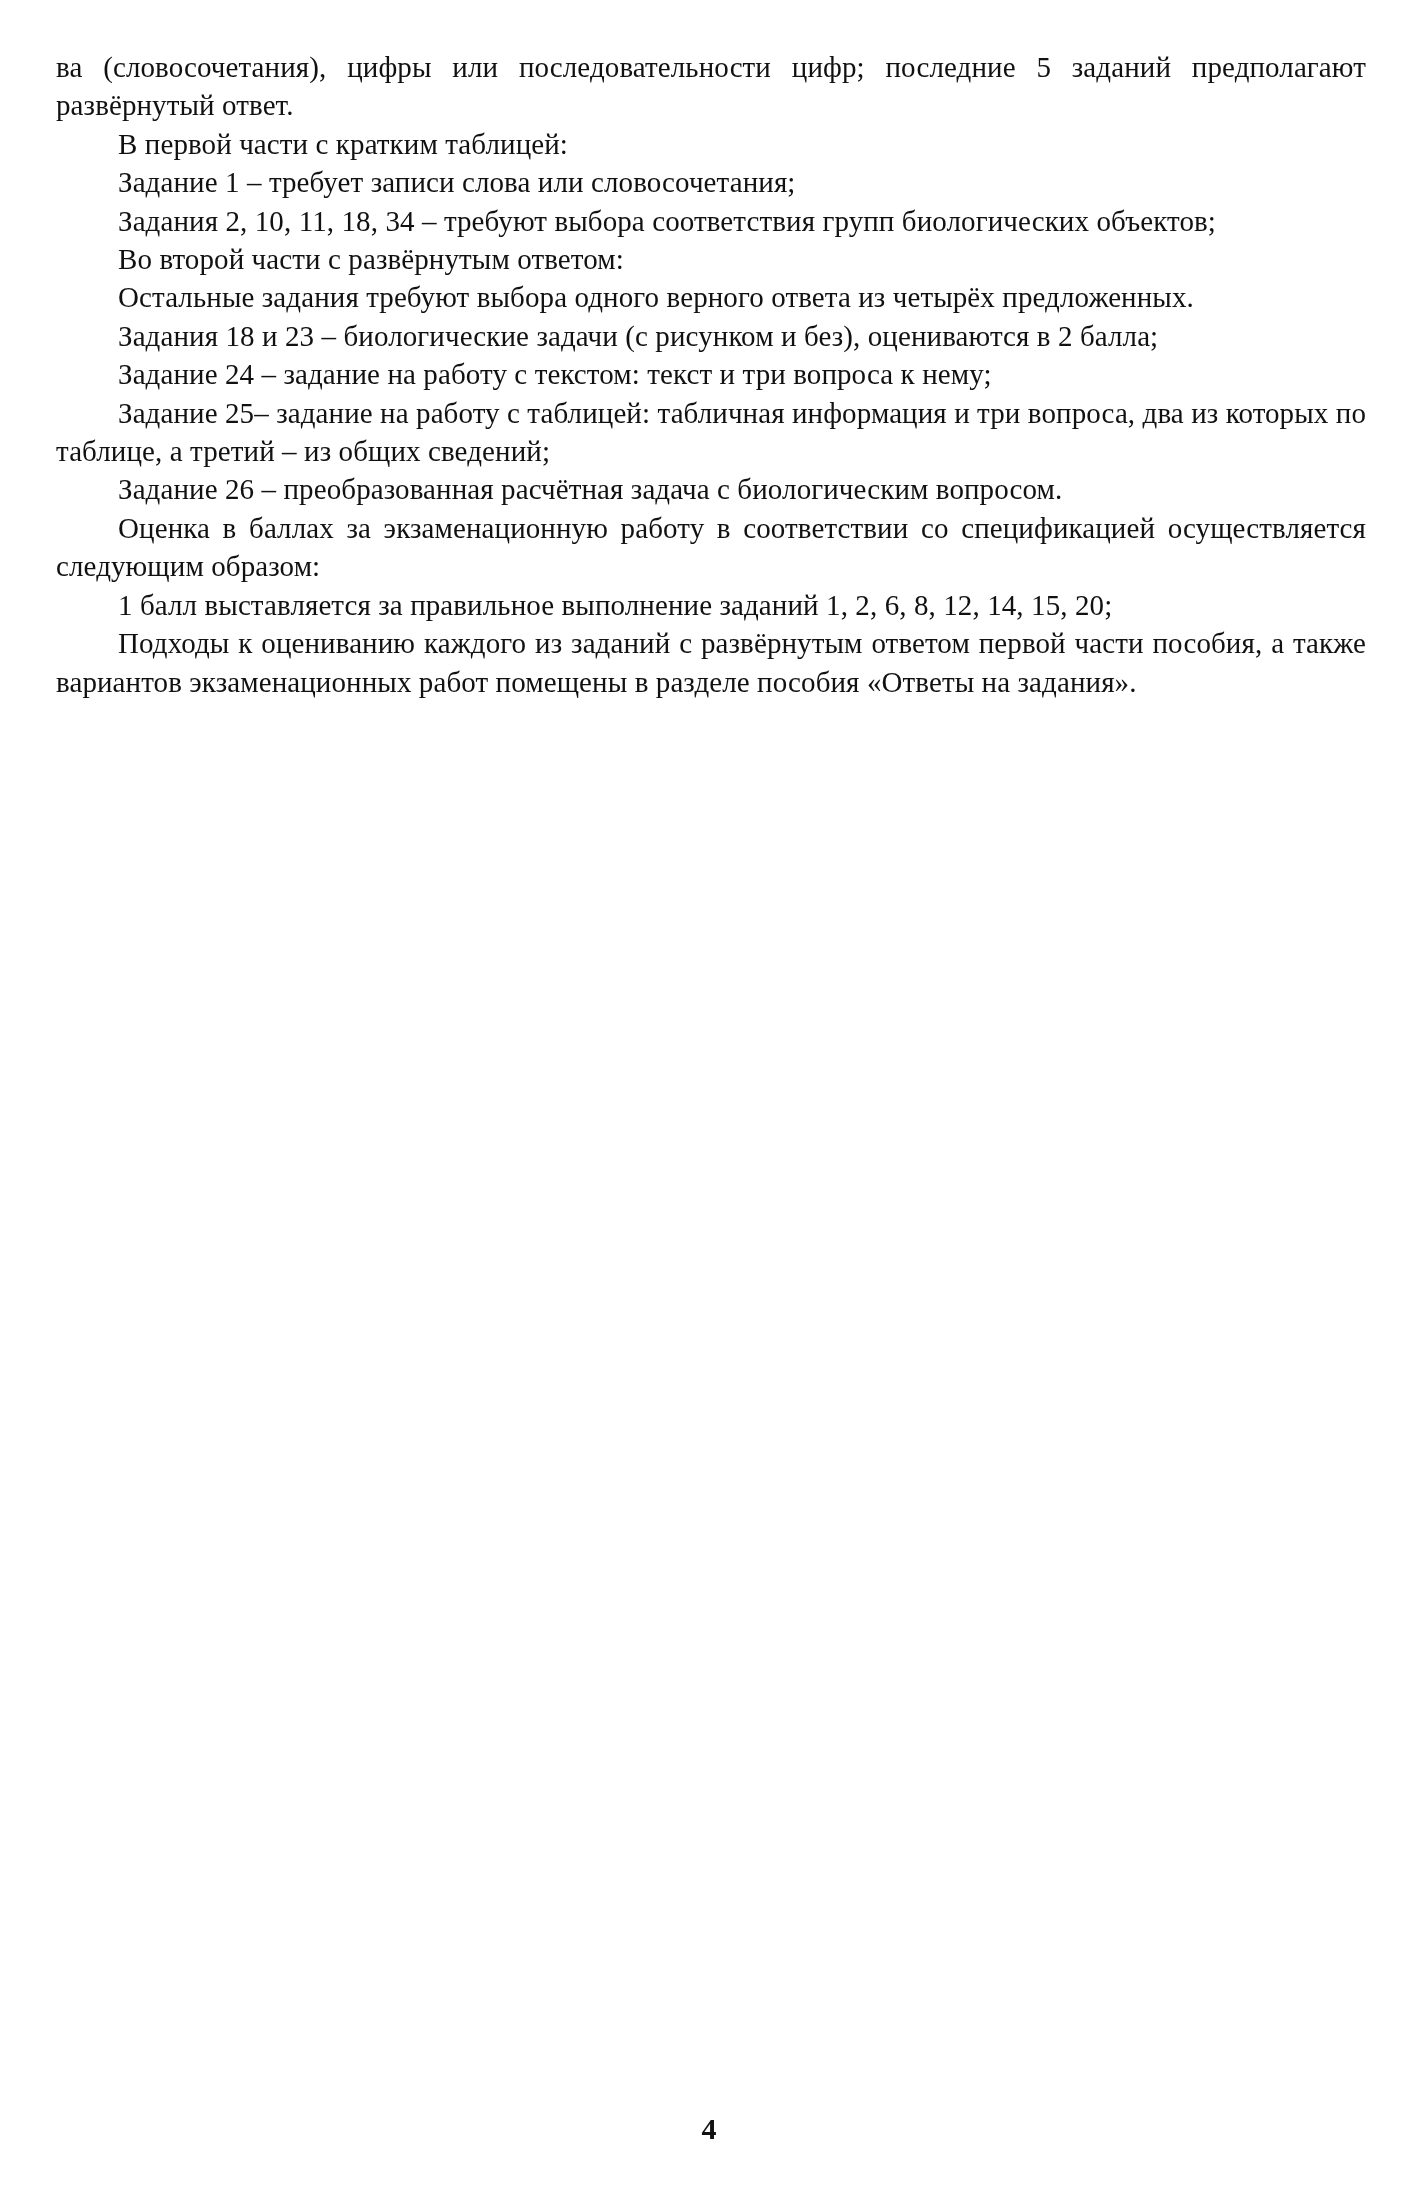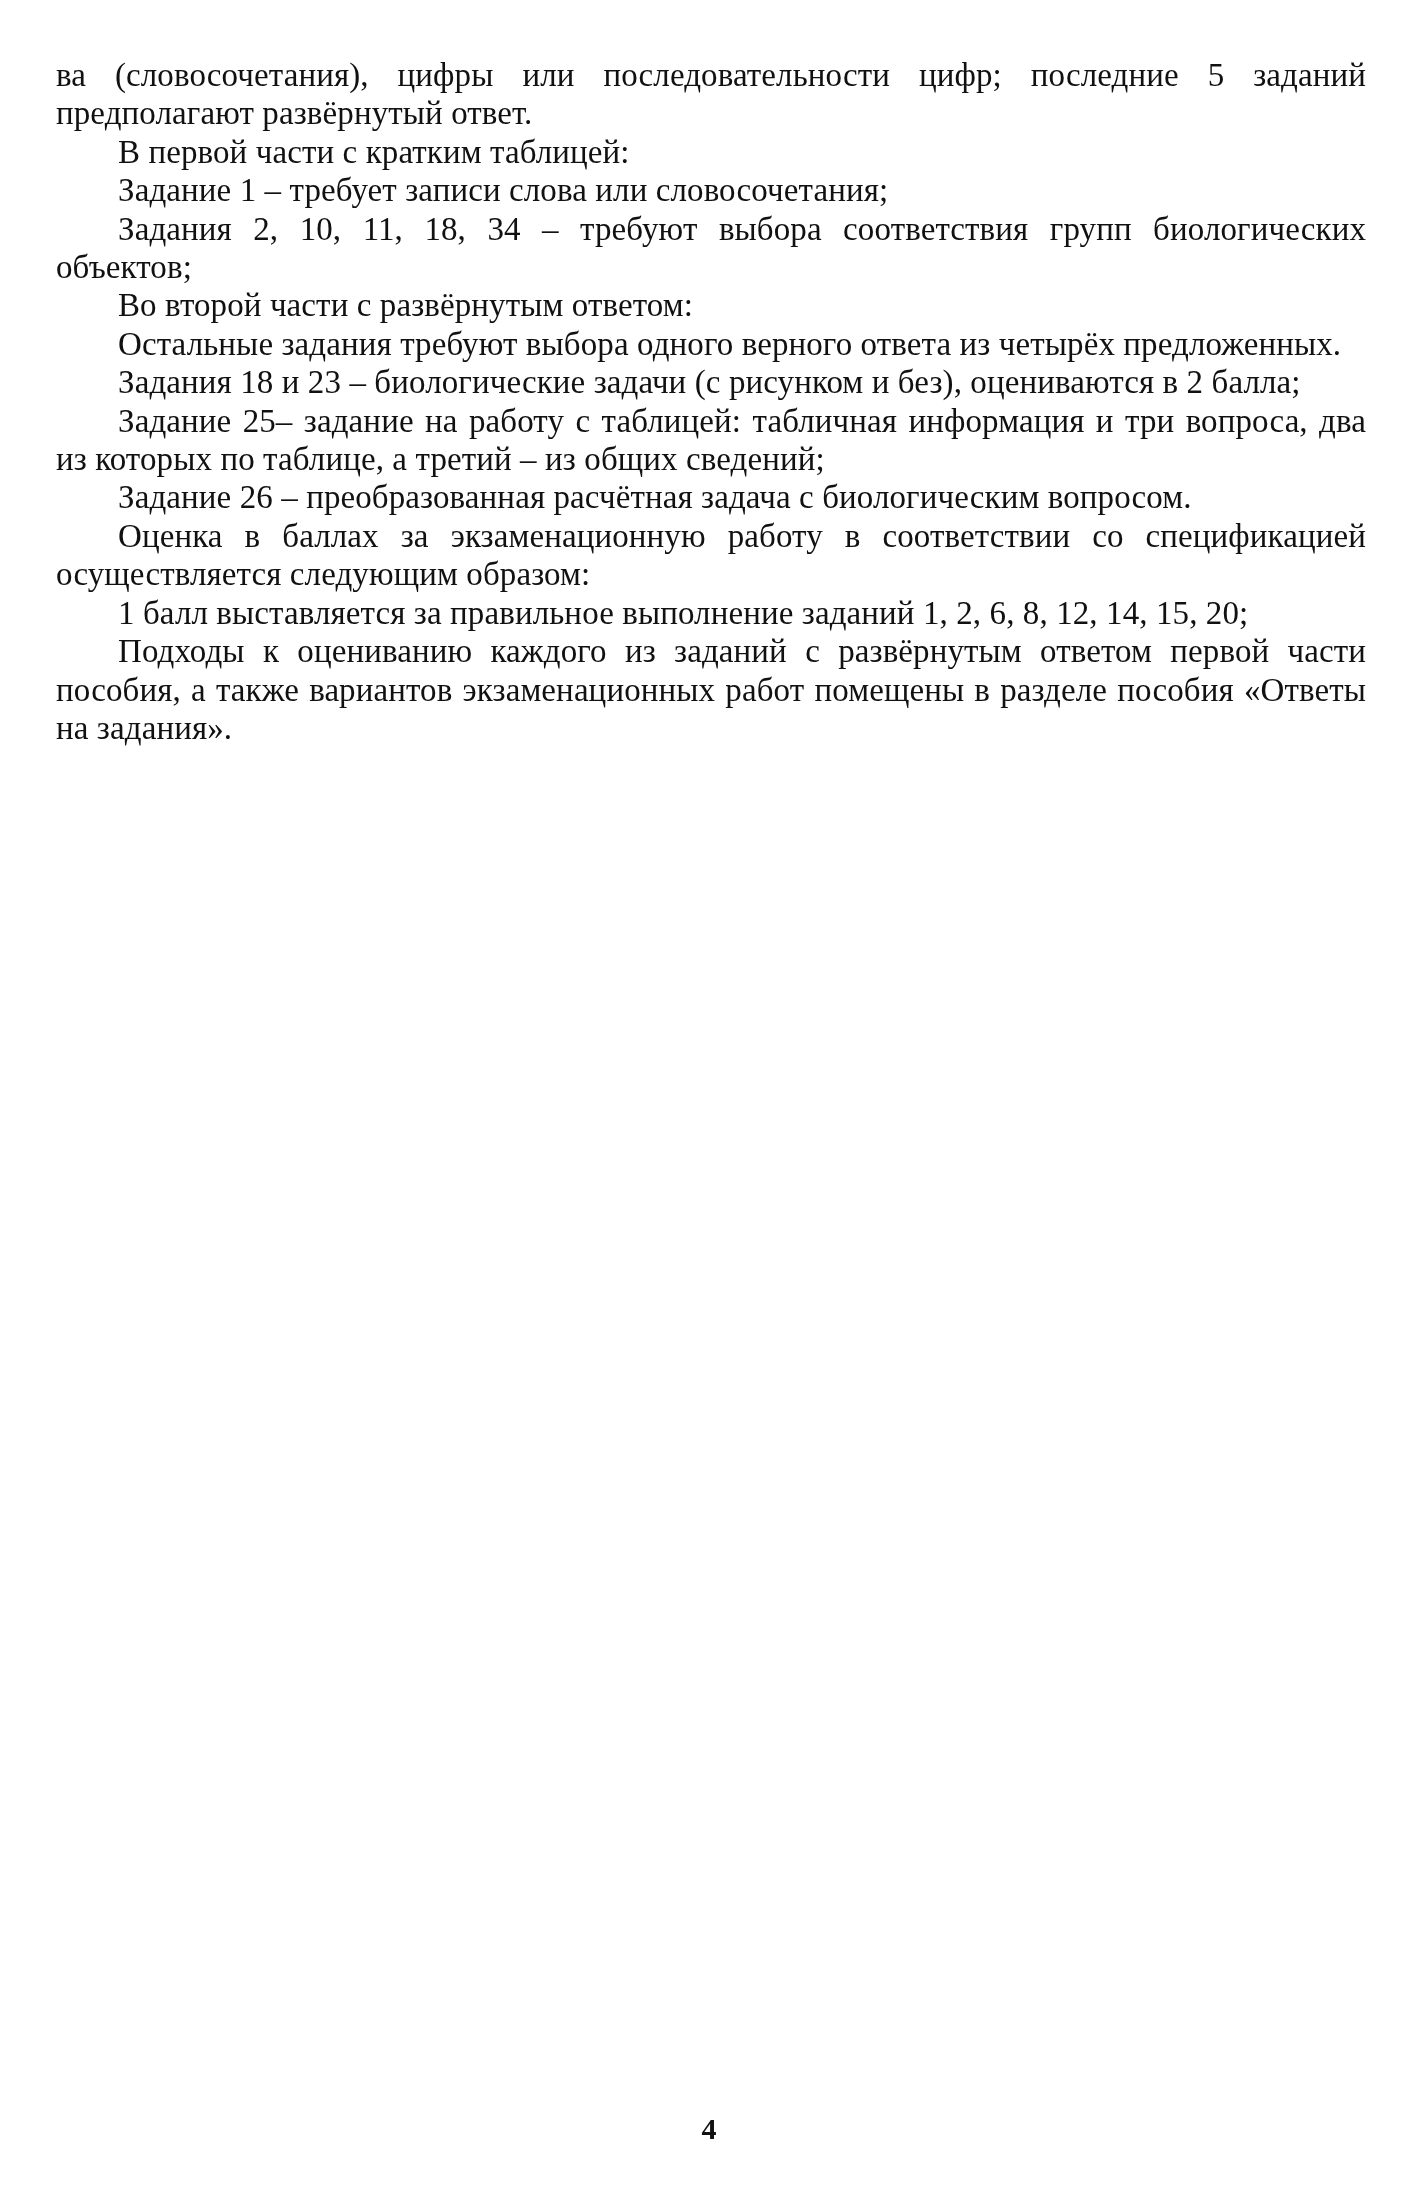--- a/index.html
+++ b/index.html
@@ -11,23 +11,23 @@
       width: 1418px;
       height: 2205px;
       position: relative;
       overflow: hidden;
       color: #111111;
       font-family: "Liberation Serif", "DejaVu Serif", serif;
     }
     .page-body {
       position: absolute;
       left: 56px;
-      top: 56px;
+      top: 48px;
       width: 1310px;
-      font-size: 33px;
+      font-size: 29px;
       line-height: 38.4px;
       text-align: justify;
       letter-spacing: 0.1px;
     }
     .para {
       margin: 0;
       text-indent: 62px;
       text-align: justify;
       text-align-last: left;
     }
@@ -49,20 +49,21 @@
 <body>
 
 <div class="page-body">
   <p class="para no-indent">ва (словосочетания), цифры или последовательности цифр; последние 5 заданий предполагают развёрнутый ответ.</p>
   <p class="para">В первой части с кратким таблицей:</p>
   <p class="para">Задание 1 – требует записи слова или словосочетания;</p>
   <p class="para">Задания 2, 10, 11, 18, 34 – требуют выбора соответствия групп биологических объектов;</p>
   <p class="para">Во второй части с развёрнутым ответом:</p>
   <p class="para">Остальные задания требуют выбора одного верного ответа из четырёх пред­ложенных.</p>
   <p class="para">Задания 18 и 23 – биологические задачи (с рисунком и без), оцениваются в 2 балла;</p>
+  <p class="para">Задание 24 – задание на работу с текстом: текст и три вопроса к нему;</p>
   <p class="para">Задание 25– задание на работу с таблицей: табличная информация и три во­проса, два из которых по таблице, а третий – из общих сведений;</p>
   <p class="para">Задание 26 – преобразованная расчётная задача с биологическим вопросом.</p>
   <p class="para">Оценка в баллах за экзаменационную работу в соответствии со спецификаци­ей осуществляется следующим образом:</p>
   <p class="para">1 балл выставляется за правильное выполнение заданий 1, 2, 6, 8, 12, 14, 15, 20;</p>
   <p class="para">Подходы к оцениванию каждого из заданий с развёрнутым ответом первой части пособия, а также вариантов экзаменационных работ помещены в разделе пособия «Ответы на задания».</p>
 </div>
 
 <div class="page-number">4</div>
 
 </body></html>

